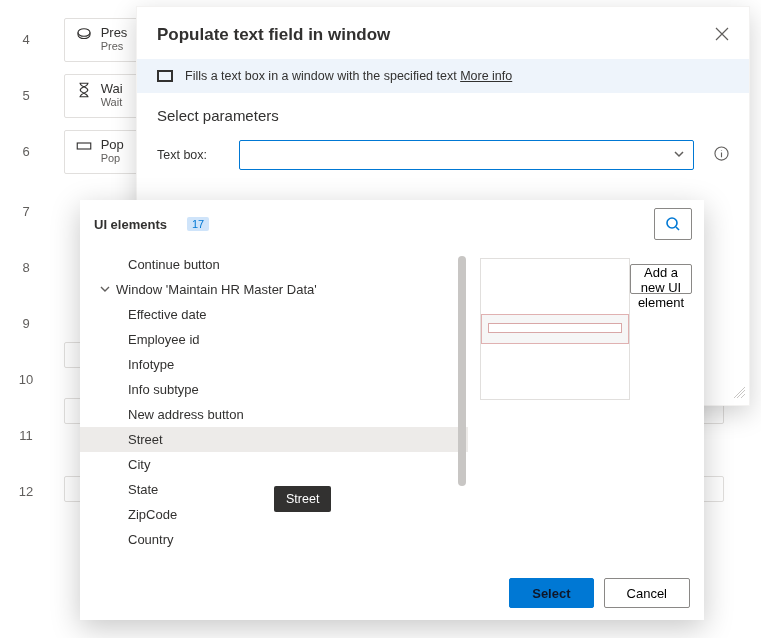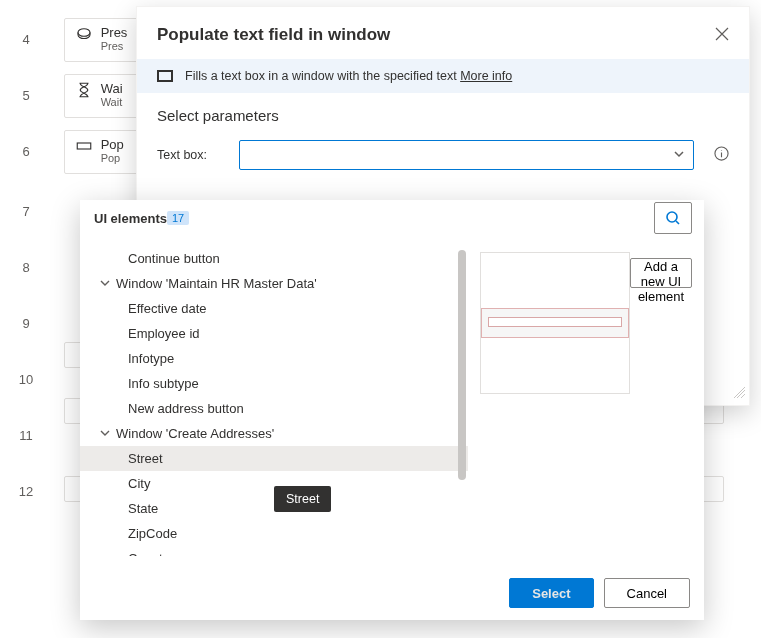--- a/index.html
+++ b/index.html
@@ -23,41 +23,41 @@
   .param-row { display:flex; align-items:center; padding: 6px 20px; gap: 20px; }
   .param-label { width: 62px; font-size:12.5px; color:#323130; }
   .param-input { flex:1; height:30px; border:1px solid #0078d4; border-radius:2px; background:#fff; position:relative; }
   .param-input .chev { position:absolute; right:8px; top:7px; }
   .info-icn { color:#605e5c; }
   .info-icn svg { width:15px; height:15px; }
   .dialog-resize { position:absolute; right:3px; bottom:3px; }
 
   
   .ui-pop { position:absolute; left:80px; top:200px; width:624px; height:420px; background:#fff; box-shadow: 0 8px 28px rgba(0,0,0,0.22); }
-  .ui-pop-header { display:flex; align-items:center; justify-content:flex-start; padding:2px 12px 12px 14px; gap:0; }
+  .ui-pop-header { display:flex; align-items:center; justify-content:flex-start; padding:8px 12px 12px 14px; gap:20px; }
   .ui-pop-title { font-size:13px; font-weight:600; }
   .badge { background:#cfe4fa; color:#0078d4; font-size:11px; padding:1px 5px; border-radius:2px; font-weight:400;}
   .search-btn { margin-left:auto; width:38px; height:32px; border:1px solid #8a8886; border-radius:2px; display:flex; align-items:center; justify-content:center; color:#0078d4; }
   .search-btn svg { width:16px; height:16px; stroke:#0078d4; }
   .ui-body { display:flex; height: calc(100% - 56px - 54px); }
   .tree { width: 388px; overflow:hidden; position:relative; }
   .tree-scroll { position:absolute; right:2px; top:4px; width:8px; height:230px; background:#c8c6c4; border-radius:4px; }
   .tree-item { padding: 5px 0 5px 48px; font-size:13px; color:#323130; cursor:default; white-space:nowrap; }
   .tree-group { padding: 5px 0 5px 20px; font-size:13px; display:flex; align-items:center; gap:6px; }
   .tree-group .chv svg { width:10px; height:10px; }
   .tree-item.selected { background:#edebe9; }
   .tooltip { position:absolute; background:#323130; color:#fff; font-size:12.5px; padding:6px 12px; border-radius:2px; left:274px; top:486px; }
   .preview { flex:1; padding: 0 12px; display:flex; flex-direction:row; }
   .preview-box { border:1px solid #e1dfdd; height:142px; display:flex; align-items:center; justify-content:center; margin-top:6px;}
   .preview-inner { width:148px; height:30px; border:1px solid #e0b1b1; position:relative; background:#f6f6f6;}
   .preview-inner .bar { position:absolute; left:6px; top:8px; right:6px; height:10px; border:1px solid #d9a7a7; background:#fff;}
   .add-btn { margin-top:12px; height:30px; border:1px solid #8a8886; background:#fff; font-size:13px; border-radius:2px; }
   .ui-footer { position:absolute; bottom:0; left:0; right:0; height:54px; display:flex; align-items:center; justify-content:flex-end; gap:10px; padding: 0 14px; }
   .btn { height:30px; padding:0 22px; font-size:13px; border-radius:2px; border:1px solid #8a8886; background:#fff; }
-  .btn.primary { background:#0078d4; color:#e5e5e5; border-color:#0078d4; font-weight:600; }
+  .btn.primary { background:#0078d4; color:#0f172a; border-color:#0078d4; font-weight:600; }
 
   .empty-card { position:absolute; left:64px; border:1px solid #e1dfdd; background:#fff; height:26px; width:660px; border-radius:2px;}
   .play-card { position:absolute; left:692px; top:342px; width:34px; height:30px; border:1px solid #8a8886; display:flex; align-items:center; justify-content:center; background:#fff; }
 </style>
 </head>
 <body>
 
 <div class="step-num" style="top:32px">4</div>
 <div class="step-num" style="top:88px">5</div>
 <div class="step-num" style="top:144px">6</div>
@@ -158,26 +158,20 @@
         <span class="chv"><svg viewBox="0 0 10 10" fill="none" stroke="#605e5c" stroke-width="1.4">
               <path d="M1 3l4 4 4-4"></path>
             </svg></span>
         <span>Window 'Maintain HR Master Data'</span>
       </div>
       <div class="tree-item">Effective date</div>
       <div class="tree-item">Employee id</div>
       <div class="tree-item">Infotype</div>
       <div class="tree-item">Info subtype</div>
       <div class="tree-item">New address button</div>
-      <div class="tree-group">
-        <span class="chv"><svg viewBox="0 0 10 10" fill="none" stroke="#605e5c" stroke-width="1.4">
-              <path d="M1 3l4 4 4-4"></path>
-            </svg></span>
-        <span>Window 'Create Addresses'</span>
-      </div>
       <div class="tree-item selected">Street</div>
       <div class="tree-item">City</div>
       <div class="tree-item">State</div>
       <div class="tree-item">ZipCode</div>
       <div class="tree-item">Country</div>
 
       <div class="tree-scroll"></div>
     </div>
     <div class="preview">
       <div class="preview-box">

